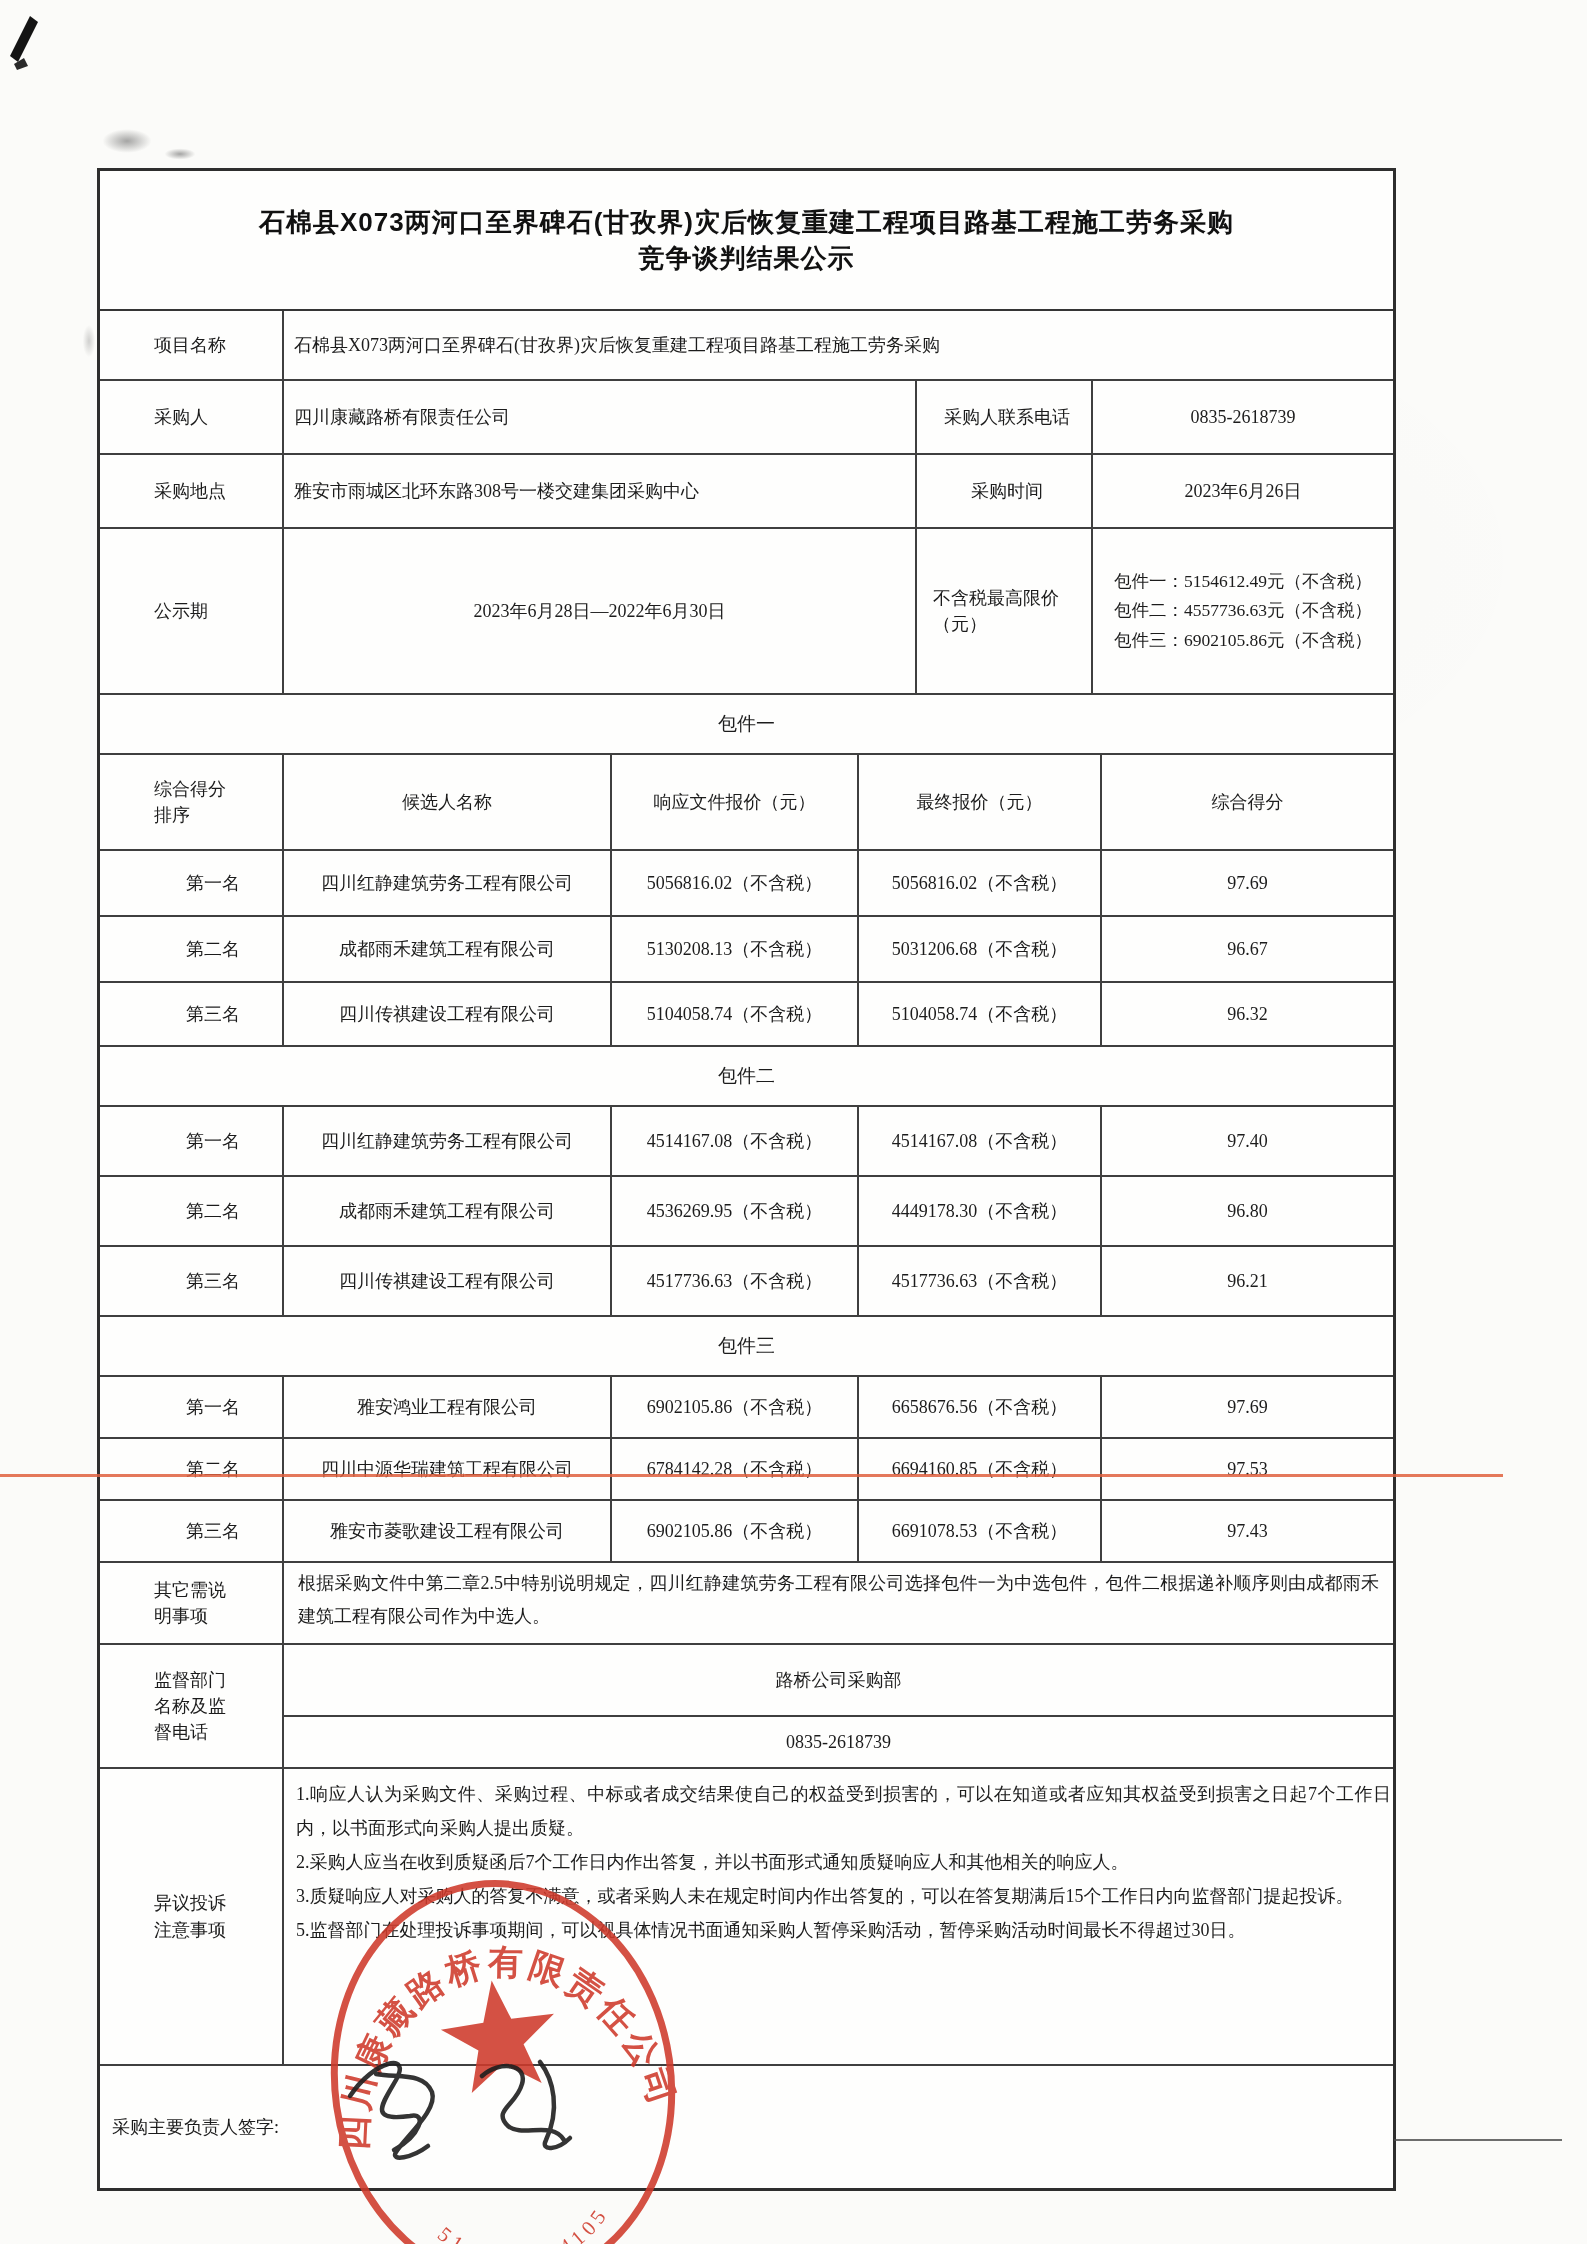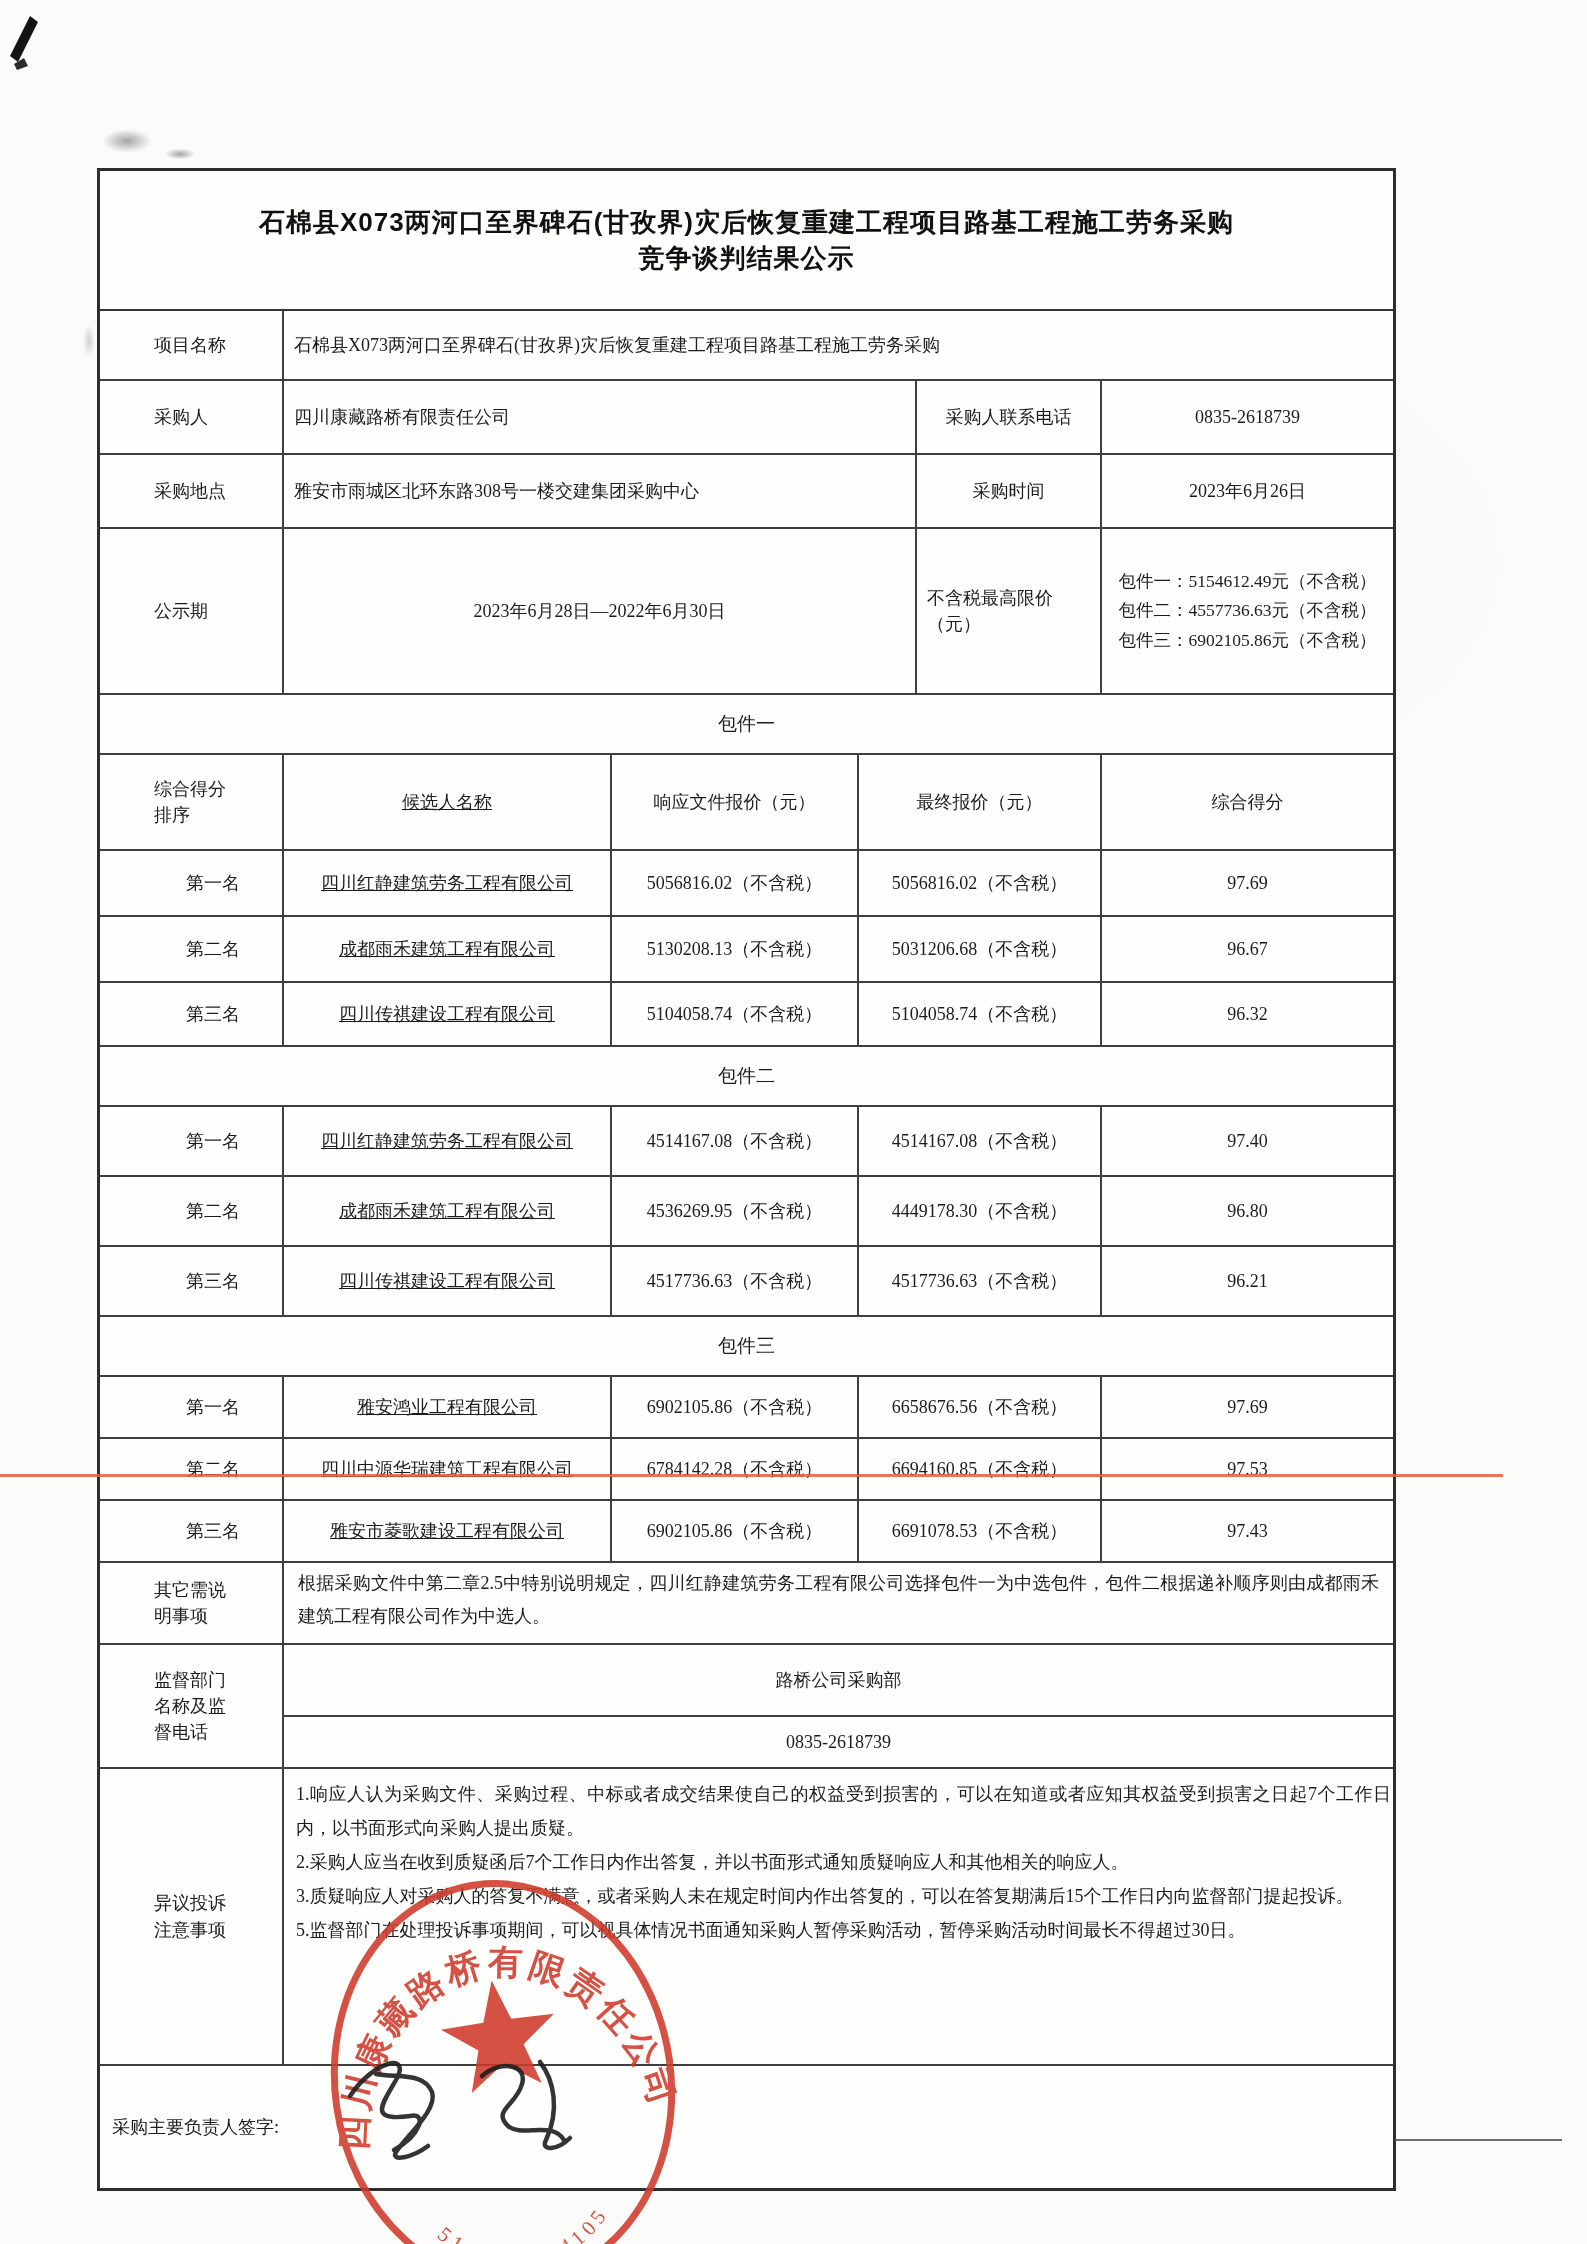--- a/index.html
+++ b/index.html
@@ -32,23 +32,23 @@
     font-size:18px;line-height:1.45;
     padding:4px 10px;
   }
   .cell.last{border-right:none;}
   .ctr{justify-content:center;text-align:center;}
   .lft{justify-content:flex-start;text-align:left;}
   .prewrap{white-space:pre-line;}
   
   .c1{width:140px;margin-left:44px;}
   .c2{width:633px;}
-  .c3{width:185px;}
+  .c3{width:170px;margin-left:6px;}
   .c4{flex:1;}
-  .k2{width:328px;text-decoration:underline;}
+  .k2{width:328px;}
   .k3{width:247px;}
   .k4{width:243px;}
   .k5{flex:1;}
   .full{flex:1;}
   
   .h-title{height:140px;flex-direction:column;justify-content:center;align-items:center;border-bottom:2px solid #353535;}
   .h70{height:70px;} .h74{height:74px;} .h166{height:166px;}
   .h46{height:60px;} .h96{height:96px;} .h66{height:66px;} .h64{height:64px;}
   .hp2{height:70px;} .hp3{height:62px;}
   .h82{height:82px;} .hsup{height:124px;} .hobj{height:297px;} .hsig{height:122px;}

